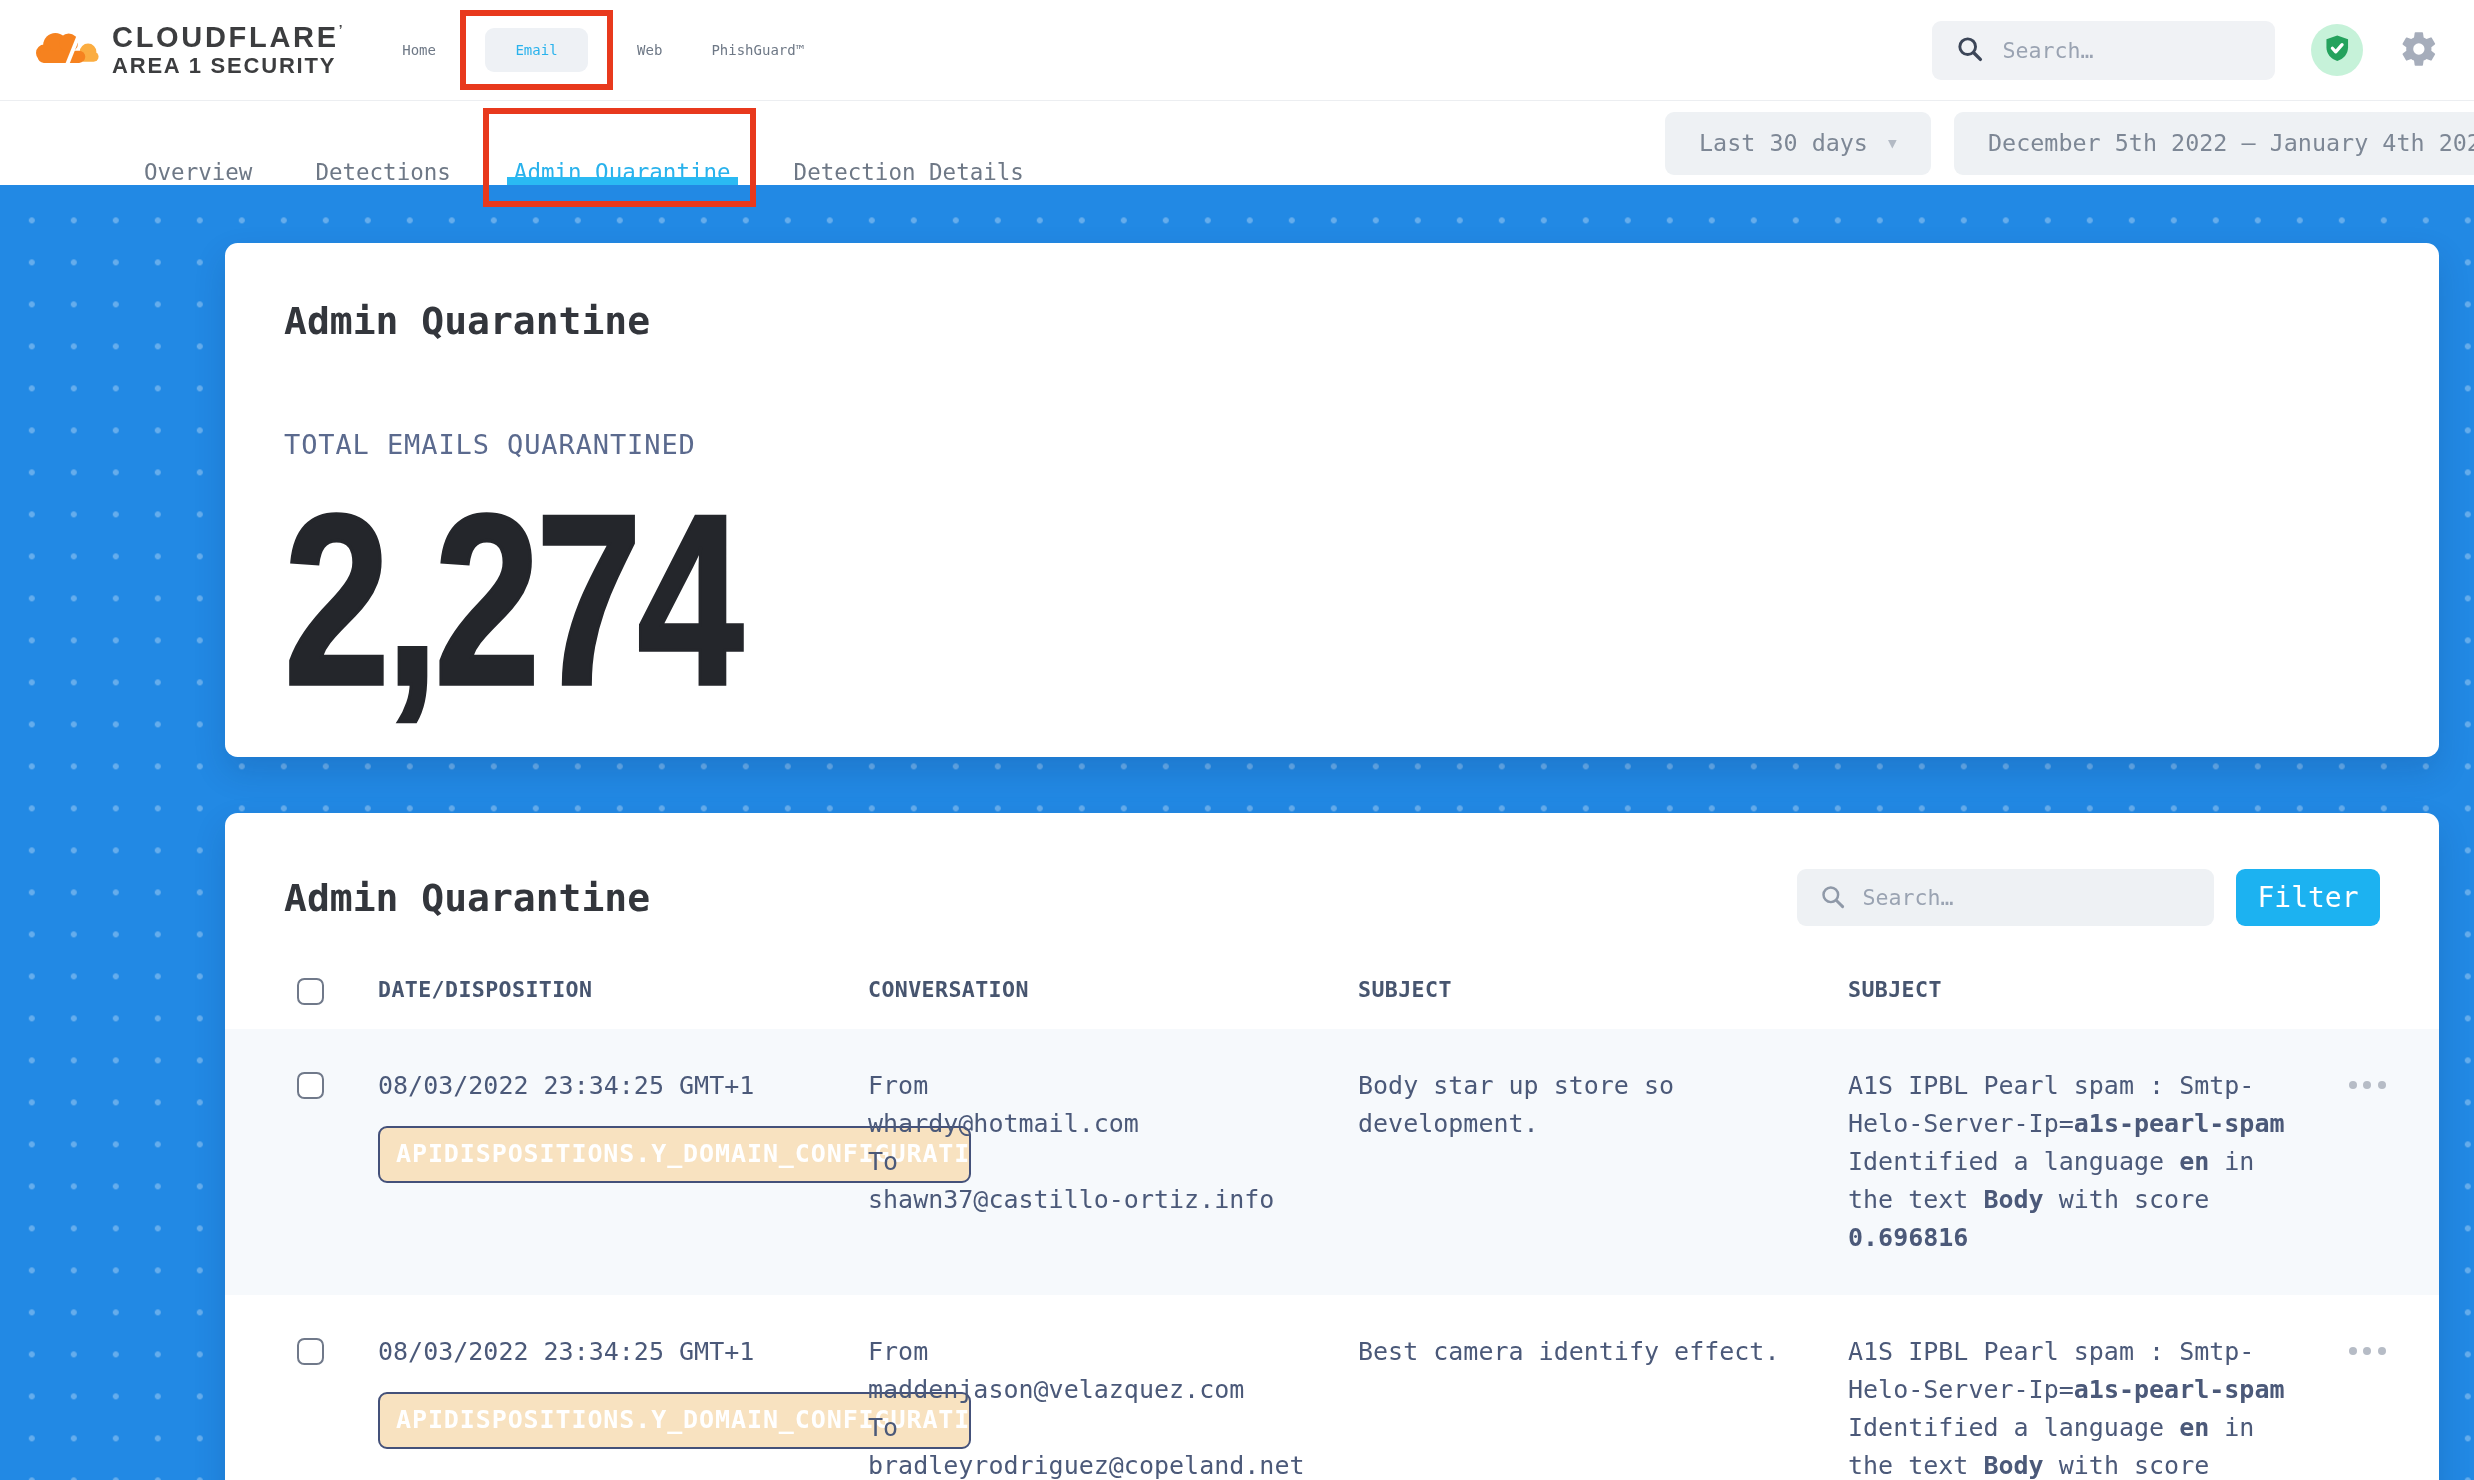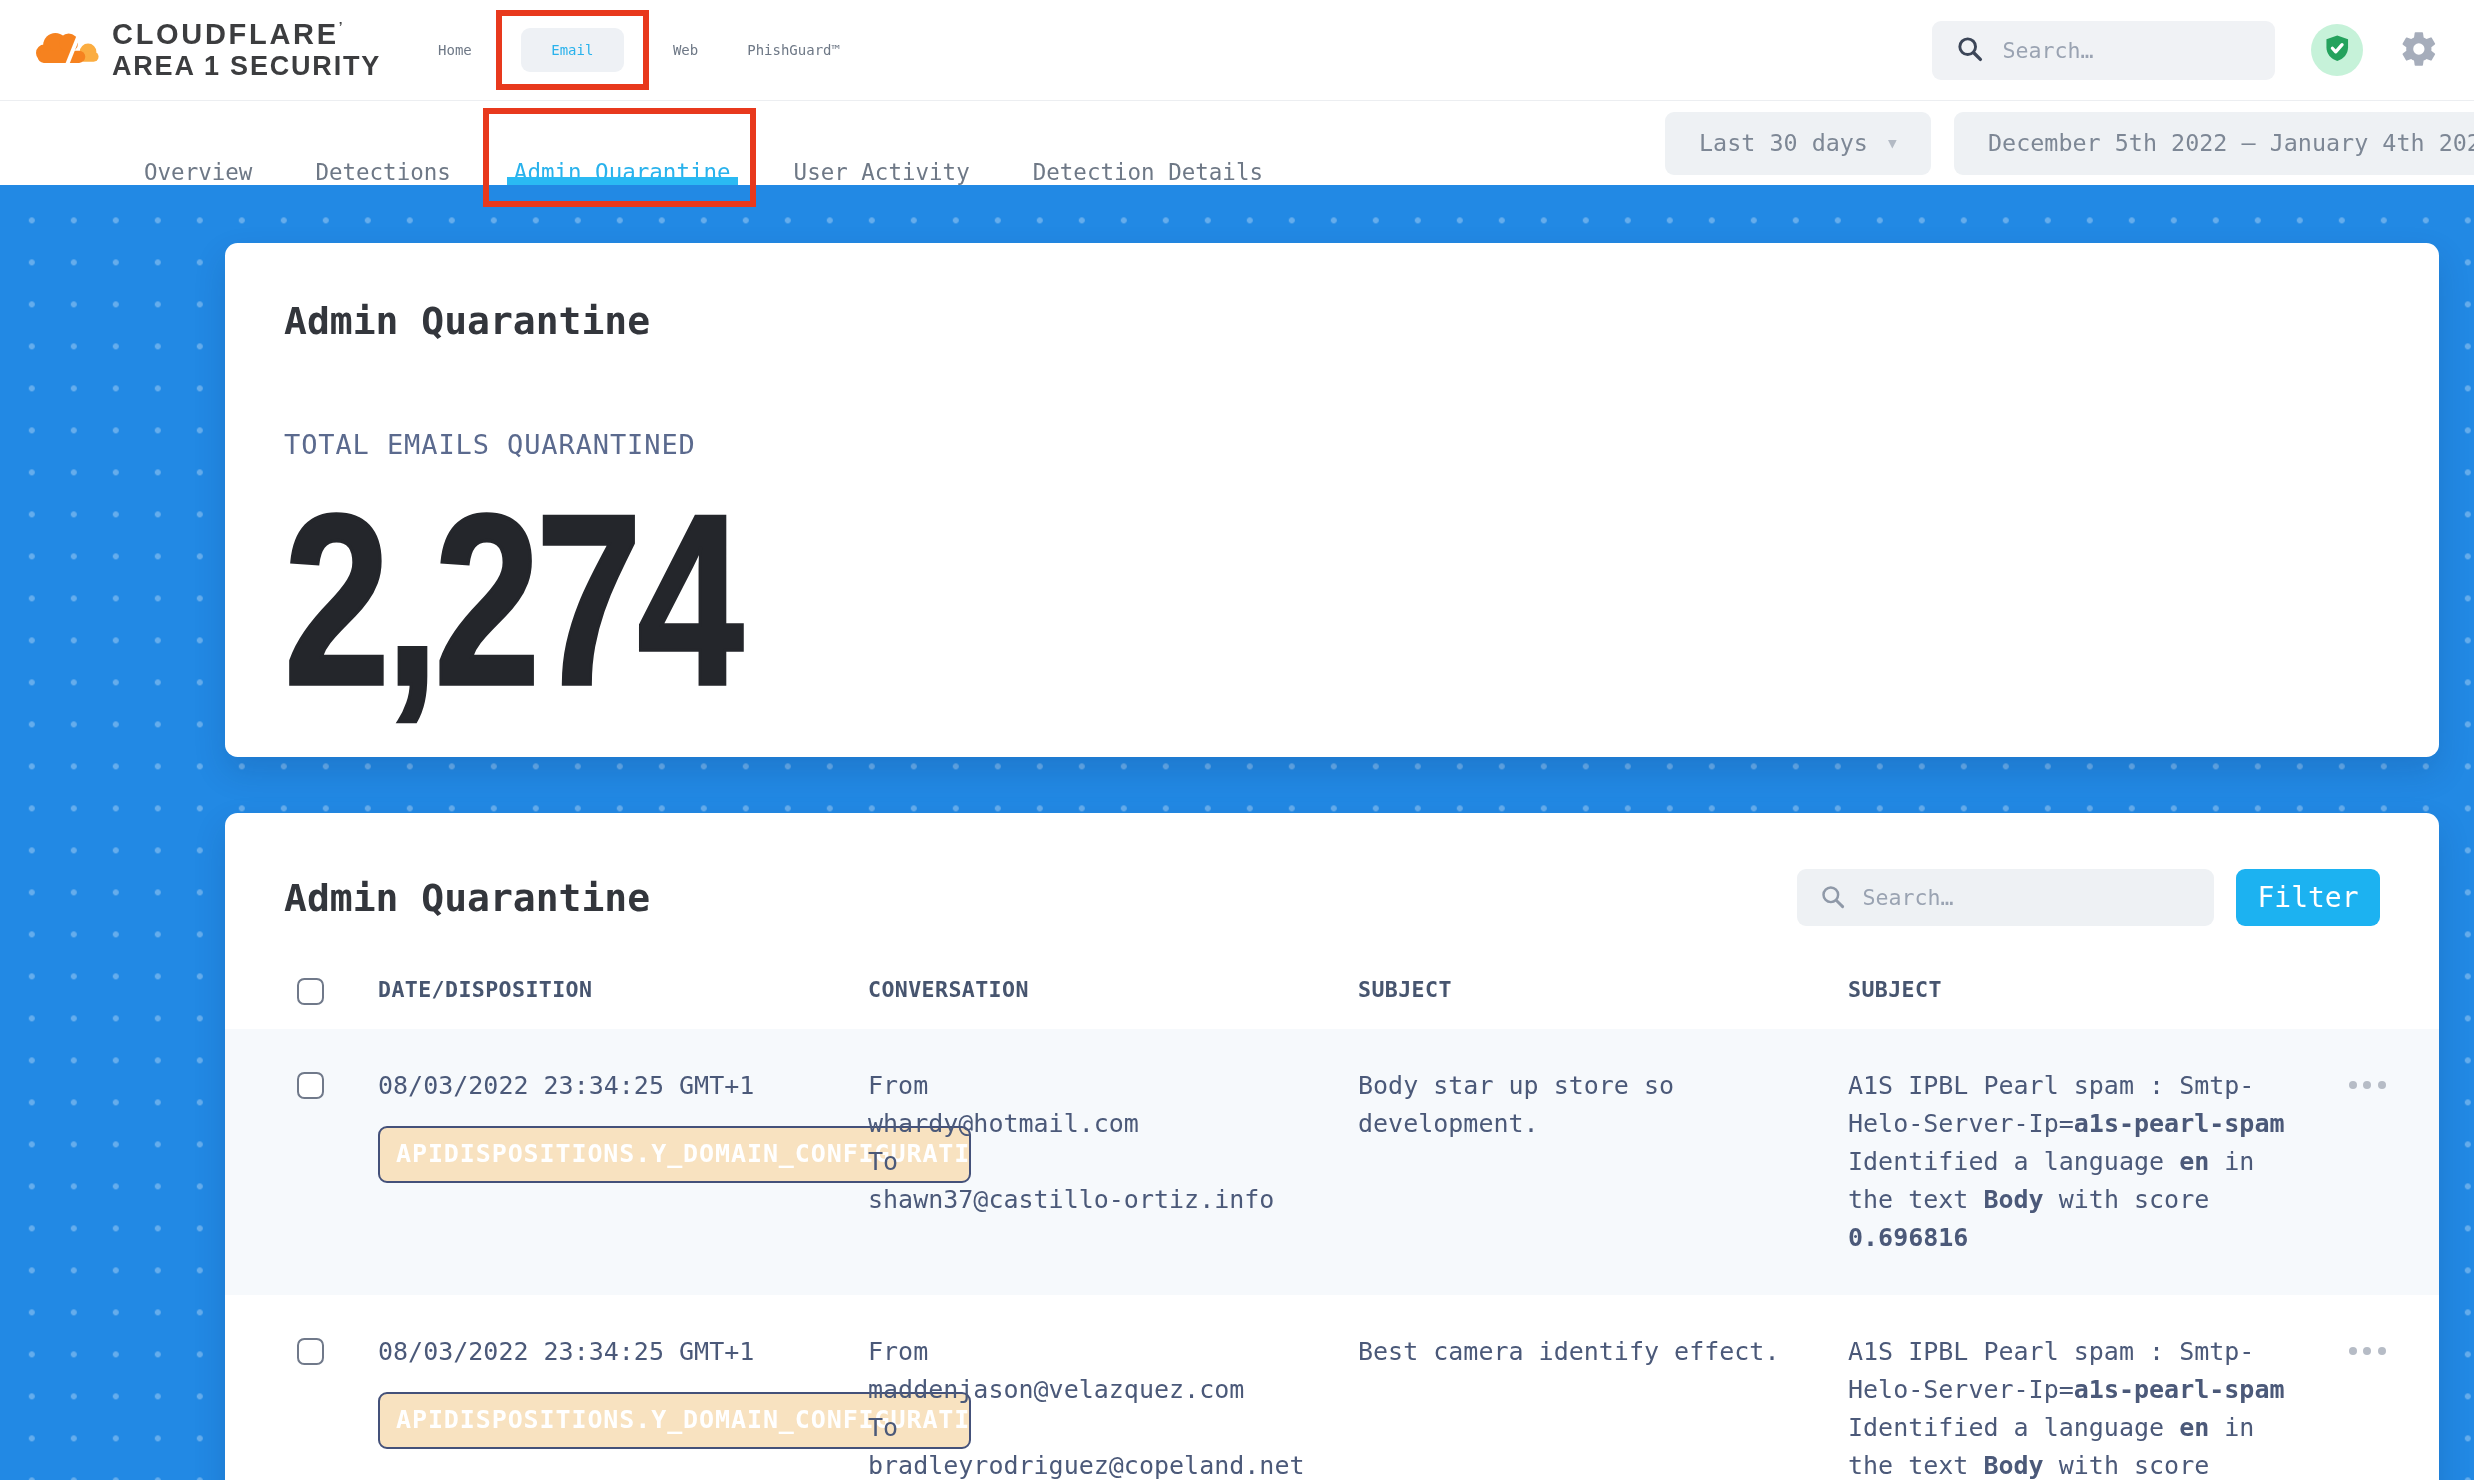--- a/index.html
+++ b/index.html
@@ -5,21 +5,21 @@
   html,body{margin:0;padding:0;}
   .page{position:relative;width:2475px;height:1480px;overflow:hidden;background:#2289e4;
         font-family:"DejaVu Sans Mono",monospace;}
   
   .header{position:absolute;top:0;left:0;width:100%;height:100px;background:#fff;
           display:flex;align-items:center;z-index:10;box-sizing:border-box;}
   .logo{display:flex;align-items:center;margin-left:31px;gap:9px;}
   .logo-text{display:flex;flex-direction:column;font-family:"Liberation Sans",sans-serif;}
   .brand{font-weight:bold;font-size:29px;letter-spacing:2.7px;color:#3c3d3f;line-height:1;}
   .tm{font-size:13.5px;vertical-align:top;color:#3c3d3f;}
-  .brand-sub{font-weight:bold;font-size:27px;letter-spacing:1.8px;color:#3c3d3f;margin-top:3.6px;line-height:1;}
+  .brand-sub{font-weight:bold;font-size:22px;letter-spacing:1.8px;color:#3c3d3f;margin-top:3.6px;line-height:1;}
   .primary-nav{display:flex;align-items:center;margin-left:57px;gap:49px;}
   .nav-wrap{position:relative;display:flex;align-items:center;}
   .nav-item{font-size:14px;color:#6e7886;cursor:pointer;white-space:nowrap;}
   .nav-item.active{color:#29b2ec;background:#eef1f5;border-radius:9px;padding:14.4px 30.5px;}
   .red-box{position:absolute;border:6.3px solid #e8391d;z-index:40;pointer-events:none;}
   .red-box-nav{left:-25px;right:-25px;top:-18px;bottom:-18px;}
   .red-box-tab{left:-30.5px;right:-25px;top:7.2px;bottom:-21.6px;}
   .header-right{margin-left:auto;display:flex;align-items:center;margin-right:36px;gap:36px;}
   .search-pill{width:343px;height:59px;background:#f0f2f5;border-radius:9px;display:flex;
                align-items:center;padding:0 23.4px;box-sizing:border-box;gap:16px;}
@@ -163,23 +163,20 @@
         </div>
         <div class="tab-wrap">
           <span class="tab">Detections</span>
         </div>
         <div class="tab-wrap">
           <span class="tab active">Admin Quarantine</span>
           <div class="tab-underline"></div>
           <div class="red-box red-box-tab"></div>
         </div>
         <div class="tab-wrap">
-          <span class="tab">User Activity</span>
-        </div>
-        <div class="tab-wrap">
           <span class="tab">Detection Details</span>
         </div>
       </div>
     <div class="subnav-right">
       <div class="pill">
         <span>Last 30 days</span>
         <span class="caret">▼</span>
       </div>
       <div class="pill">
         <span>December 5th 2022 — January 4th 2023</span>

